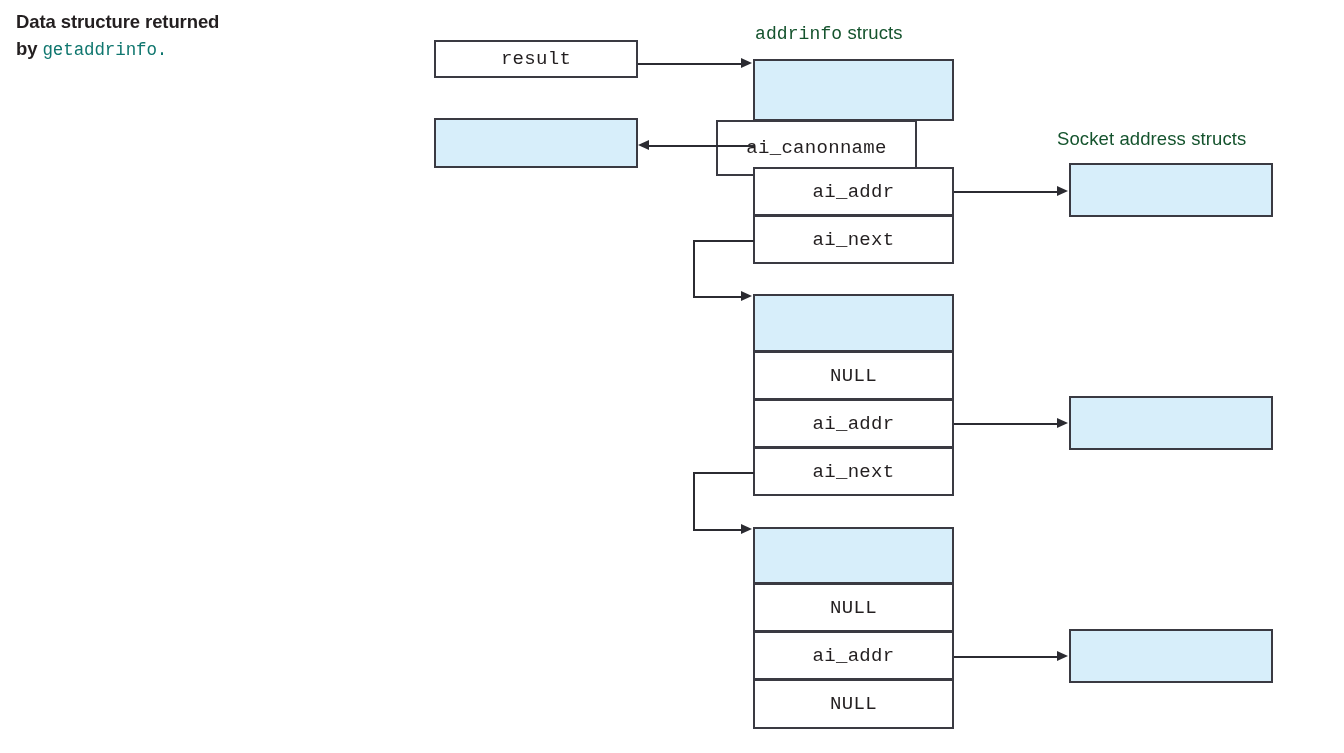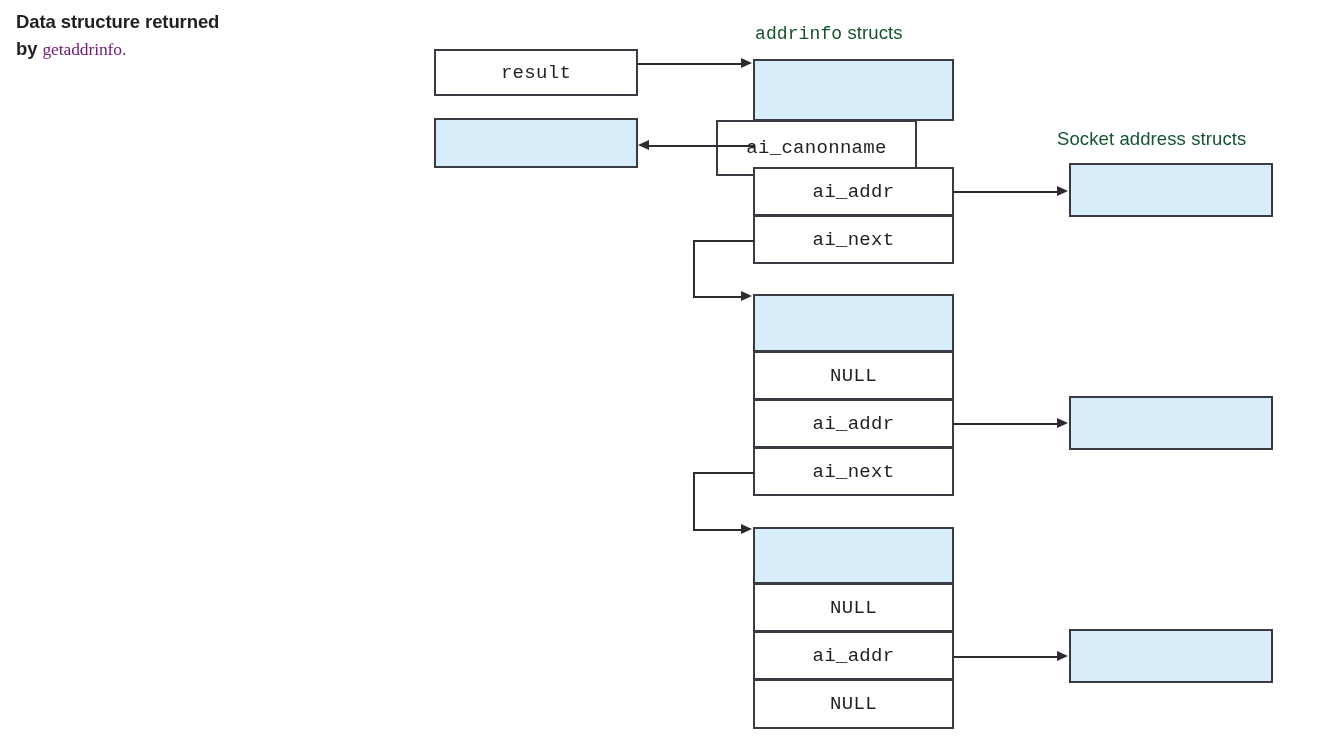--- a/index.html
+++ b/index.html
@@ -32,24 +32,24 @@
   }
   #caption .fig-title {
     font-family: "Liberation Sans", sans-serif;
     font-weight: bold;
     font-size: 18.5px;
     color: #231f20;
     line-height: 27px;
     letter-spacing: -0.1px;
   }
   #caption .mono-inline {
-    font-family: Liberation Serif, serif;
+    font-family: Liberation Mono, monospace;
     font-weight: normal;
     font-size: 17.5px;
-    color: #701a75;
+    color: #0f766e;
   }
 
   
   .box {
     position: absolute;
     box-sizing: border-box;
     border: 2px solid #3a3a42;
     background: #ffffff;
   }
   .box.blue {
@@ -121,21 +121,21 @@
 
 <div id="caption">
   <div class="fig-title">Data structure returned</div>
   <div class="fig-title"><span>by </span><span class="mono-inline">getaddrinfo</span><span class="mono-inline">.</span></div>
 </div>
 
 <div class="hdr-label" style="left:755px; top:22px;"><span class="mono">addrinfo</span><span class="sans"> structs</span></div>
 
 <div class="hdr-label" style="left:1040px; top:128px;margin-left:17px;">Socket address structs</div>
 
-<div class="cell" style="left:434px; top:49px; width:204px; height:47px;">result</div>
+<div class="cell" style="left:434px; top:40px; width:204px; height:38px;">result</div>
 
 <div class="box blue" style="left:434px; top:118px; width:204px; height:50px;"></div>
 
 <div class="cell blue" style="left:753px; top:59px;  width:201px; height:62px;"></div>
 <div class="cell" style="left:716px; top:120px; width:201px; height:56px;">ai_canonname</div>
 <div class="cell" style="left:753px; top:167px; width:201px; height:49px;">ai_addr</div>
 <div class="cell" style="left:753px; top:215px; width:201px; height:49px;">ai_next</div>
 
 <div class="cell blue" style="left:753px; top:294px; width:201px; height:58px;"></div>
 <div class="cell" style="left:753px; top:351px; width:201px; height:49px;">NULL</div>

